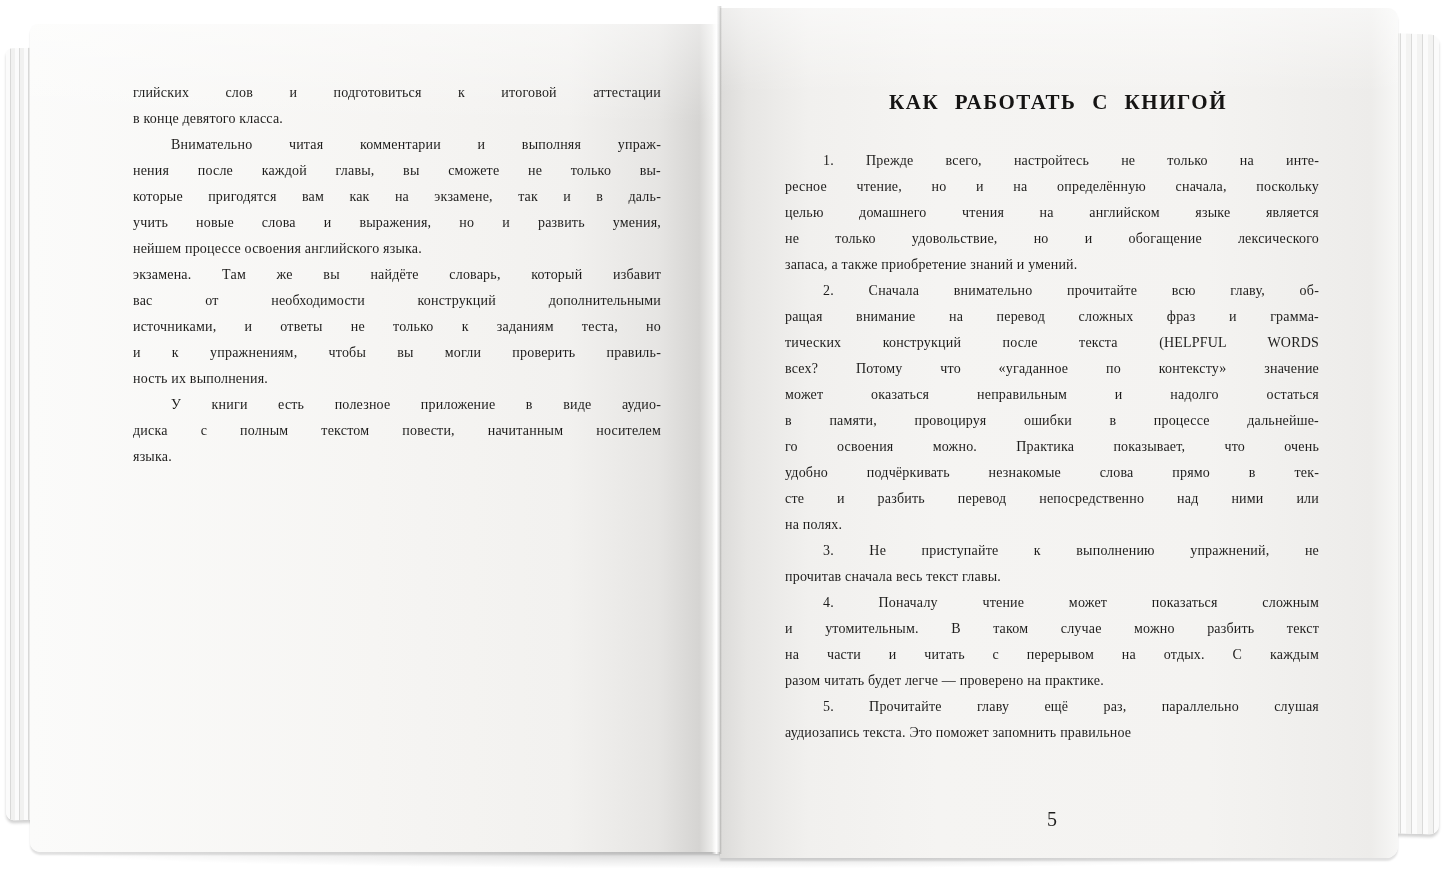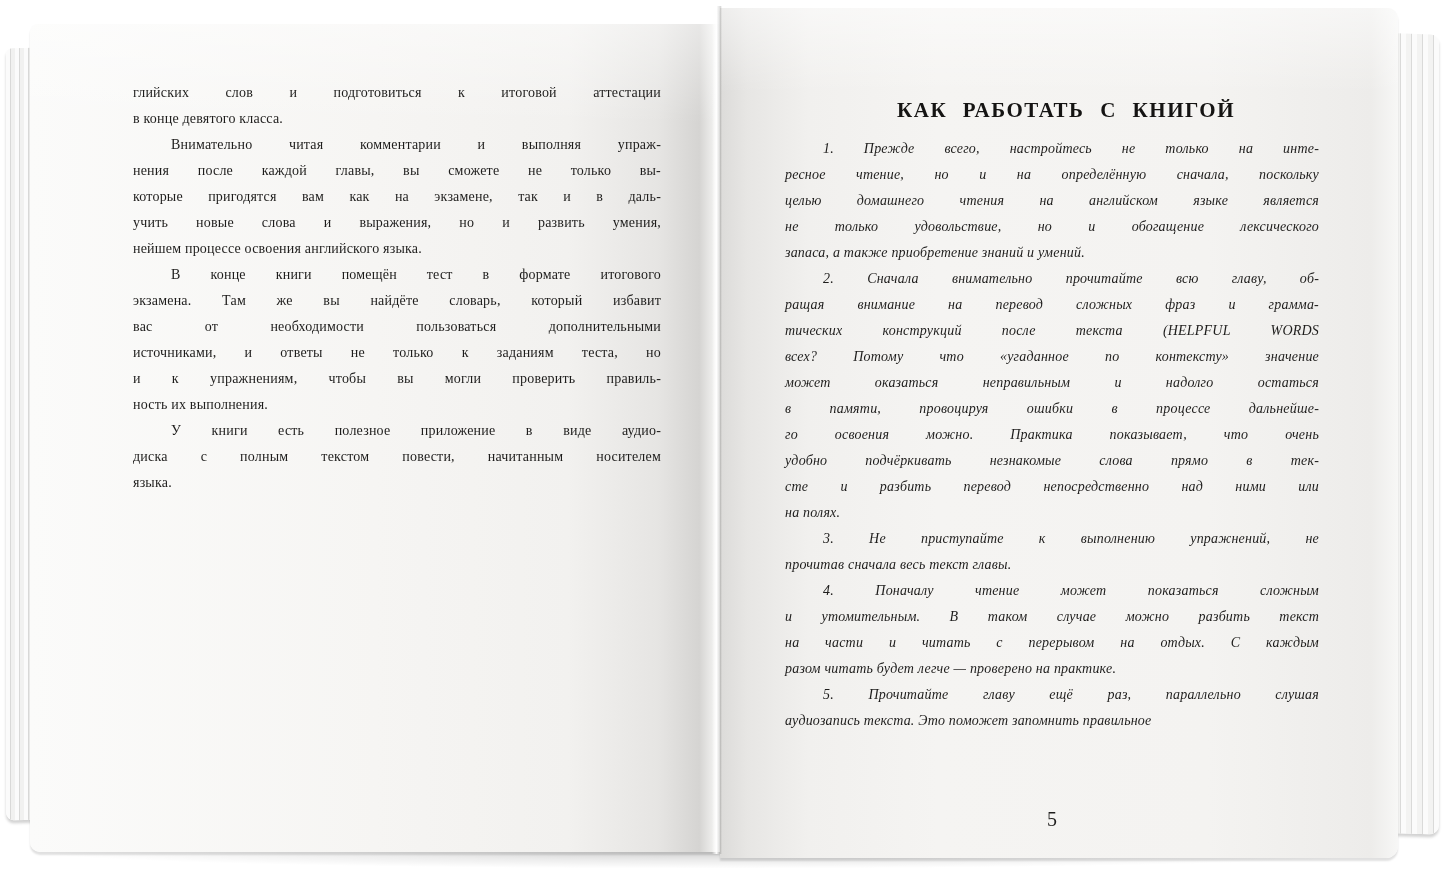--- a/index.html
+++ b/index.html
@@ -107,41 +107,40 @@
     letter-spacing: 0.2px;
     color: #1e1d1c;
   }
   .left-text {
     left: 103px;
     top: 56px;
     width: 528px;
   }
   .right-text {
     left: 65px;
-    top: 128px;
+    top: 140px;
     width: 534px;
-    font-style: italic;
   }
   .line {
     text-align: justify;
     text-align-last: justify;
     white-space: normal;
   }
   .line.last {
     text-align-last: left;
   }
   .line.indent {
     text-indent: 38px;
   }
   .chapter-heading {
     position: absolute;
     left: 65px;
     top: 76px;
     width: 534px;
-    margin: 14px;
+    margin: 6px;
     text-align: center;
     font-size: 21px;
     font-weight: bold;
     letter-spacing: 1.5px;
     word-spacing: 9px;
     color: #151413;
   }
   .page-number {
     position: absolute;
     left: 65px;
@@ -168,23 +167,22 @@
             <div class="line last">в конце девятого класса.</div>
           </div>
           <div>
             <div class="line indent">Внимательно читая комментарии и выполняя упраж-</div>
             <div class="line">нения после каждой главы, вы сможете не только вы-</div>
             <div class="line">которые пригодятся вам как на экзамене, так и в даль-</div>
             <div class="line">учить новые слова и выражения, но и развить умения,</div>
             <div class="line last">нейшем процессе освоения английского языка.</div>
           </div>
           <div>
-            <div class="line indent">В конце книги помещён тест в формате итогового</div>
             <div class="line">экзамена. Там же вы найдёте словарь, который избавит</div>
-            <div class="line">вас от необходимости пользоваться дополнительными</div>
+            <div class="line">вас от необходимости конструкций дополнительными</div>
             <div class="line">источниками, и ответы не только к заданиям теста, но</div>
             <div class="line">и к упражнениям, чтобы вы могли проверить правиль-</div>
             <div class="line last">ность их выполнения.</div>
           </div>
           <div>
             <div class="line indent">У книги есть полезное приложение в виде аудио-</div>
             <div class="line">диска с полным текстом повести, начитанным носителем</div>
             <div class="line last">языка.</div>
           </div>
         </div>

